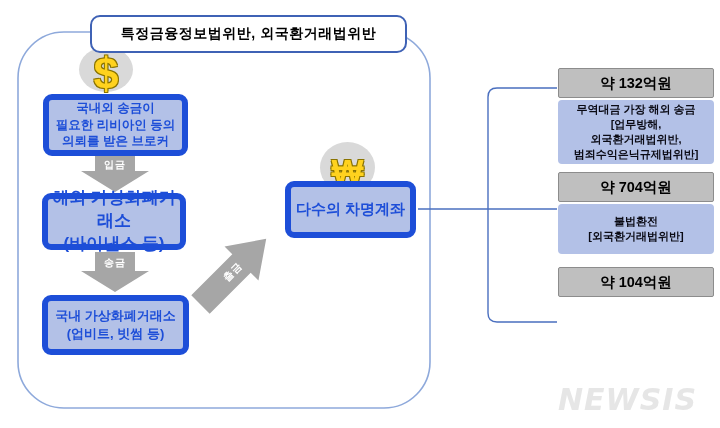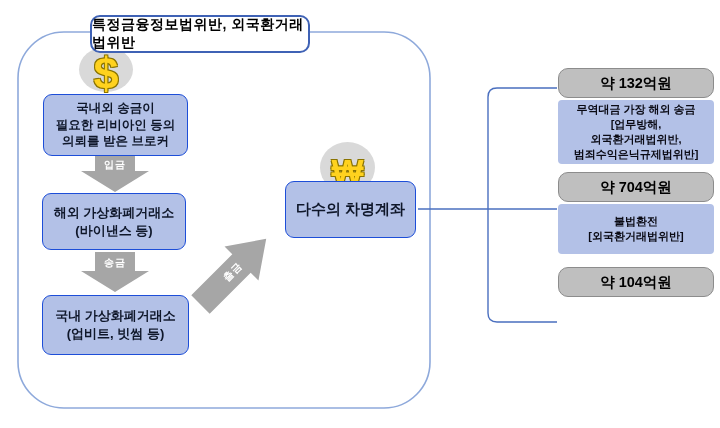--- a/index.html
+++ b/index.html
@@ -3,32 +3,32 @@
 <meta charset="utf-8">
 <style>
   html,body{margin:0;padding:0;background:#ffffff;}
   .canvas{
     position:relative;width:720px;height:428px;background:#ffffff;overflow:hidden;
     font-family:"Liberation Sans","DejaVu Sans",sans-serif;color:#000;
   }
   .layer{position:absolute;left:0;top:0;}
   .abs{position:absolute;box-sizing:border-box;}
   .title-box{
-    left:90px;top:15px;width:220px;height:38px;
+    left:90px;top:15px;width:317px;height:38px;
     background:#ffffff;border:2px solid #3f62b5;border-radius:10px;
     display:flex;align-items:center;justify-content:center;
     font-size:14px;font-weight:bold;letter-spacing:0.5px;z-index:3;
   }
   .flow-box{
-    background:#b3c1e7;border:1px solid #1d4ed8;border-radius:9px;
+    background:#b3c1e7;border:6px solid #1d4ed8;border-radius:9px;
     display:flex;align-items:center;justify-content:center;text-align:center;
-    font-weight:bold;white-space:pre-line;z-index:2;color:#0f172a;
+    font-weight:bold;white-space:pre-line;z-index:2;color:#1d4ed8;
   }
   .box-broker{left:43px;top:94px;width:145px;height:62px;font-size:12.5px;line-height:1.32;}
-  .box-overseas{left:42px;top:193px;width:144px;height:57px;font-size:13px;line-height:1.35;}
+  .box-overseas{left:42px;top:193px;width:144px;height:57px;font-size:17px;line-height:1.35;}
   .box-domestic{left:42px;top:295px;width:147px;height:60px;font-size:13px;line-height:1.35;}
   .box-accounts{left:285px;top:181px;width:131px;height:57px;font-size:15px;}
   .coin{
     background:#d9d9d9;border-radius:50%;z-index:1;
     display:flex;align-items:center;justify-content:center;overflow:visible;
   }
   .coin-dollar{left:79px;top:47px;width:54px;height:45px;}
   .coin-won{left:320px;top:142px;width:55px;height:51px;}
   .coin-glyph{
     font-weight:bold;color:#ffd21e;z-index:2;
@@ -38,21 +38,21 @@
   .glyph-won{font-size:34px;line-height:34px;margin-top:6px;}
   .arrow-label{
     width:40px;text-align:center;font-size:10px;font-weight:bold;color:#ffffff;
     letter-spacing:1px;z-index:3;
   }
   .arrow1-label{left:95px;top:158px;}
   .arrow2-label{left:95px;top:256px;}
   .arrow3-label{left:213px;top:265px;transform:rotate(-45deg);}
   .result-header{
     left:558px;width:156px;height:30px;
-    background:#bfbfbf;border:1.5px solid #8c8c8c;border-radius:10px;
+    background:#bfbfbf;border:1.5px solid #8c8c8c;border-radius:2px;
     display:flex;align-items:center;justify-content:center;
     font-size:14.5px;font-weight:bold;z-index:2;
   }
   .result-body{
     left:558px;width:156px;
     background:#b3c1e7;border-radius:4px;
     display:flex;align-items:center;justify-content:center;text-align:center;
     font-size:11px;font-weight:bold;line-height:1.35;white-space:pre-line;z-index:2;color:#0a0a14;
   }
   .hdr-a{top:68px;}  .body-a{top:100px;height:64px;}
@@ -120,14 +120,15 @@
 [업무방해,
 외국환거래법위반,
 범죄수익은닉규제법위반]</div>
 
   <div class="abs result-header hdr-b">약 704억원</div>
   <div class="abs result-body body-b">불법환전
 [외국환거래법위반]</div>
 
   <div class="abs result-header hdr-c">약 104억원</div>
 
+  <div class="abs watermark">NEWSIS</div>
 
 </div>
 
 </body></html>

